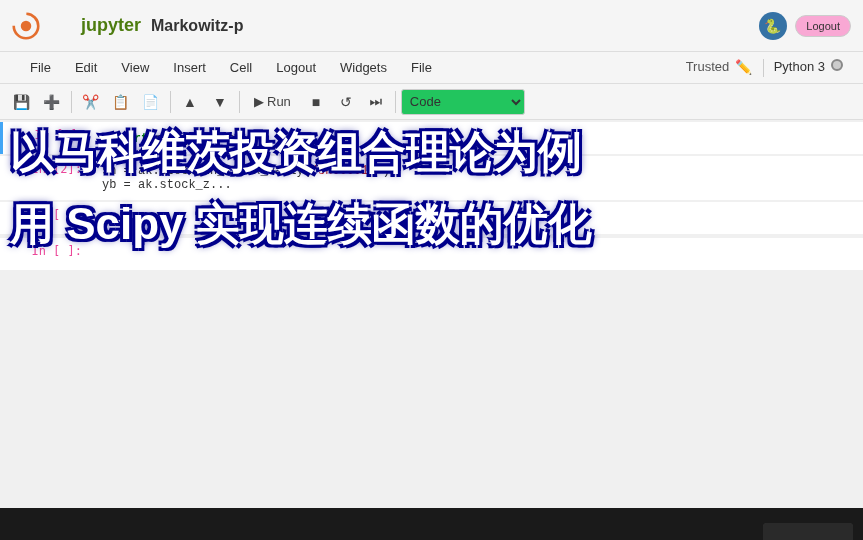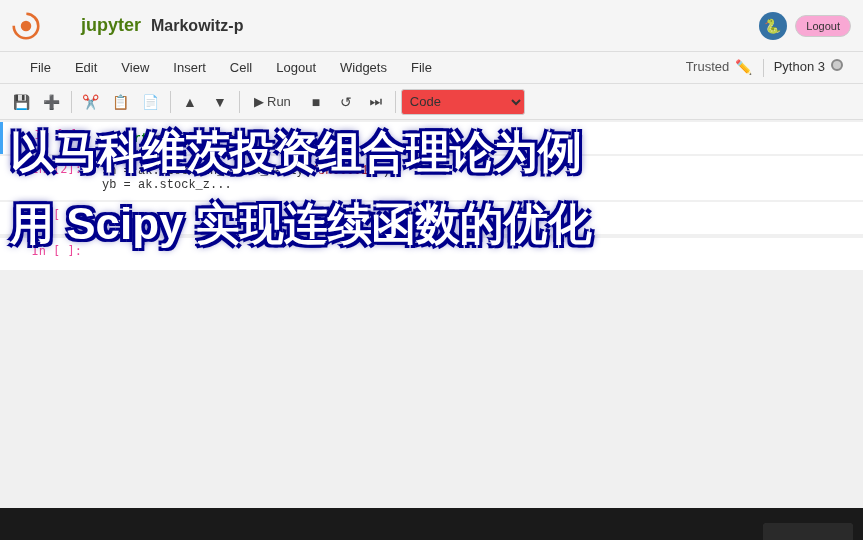--- a/index.html
+++ b/index.html
@@ -155,21 +155,21 @@
       cursor: pointer;
       font-size: 13px;
       color: #444;
     }
     #cell-type-select {
       height: 26px;
       border: 1px solid #ccc;
       border-radius: 3px;
       padding: 0 4px;
       font-size: 13px;
-      background: #ef4444;
+      background: #22c55e;
       color: #333;
       cursor: pointer;
     }
 
     
     .cell-container {
       background: white;
       margin: 2px 0;
       display: flex;
       align-items: stretch;

